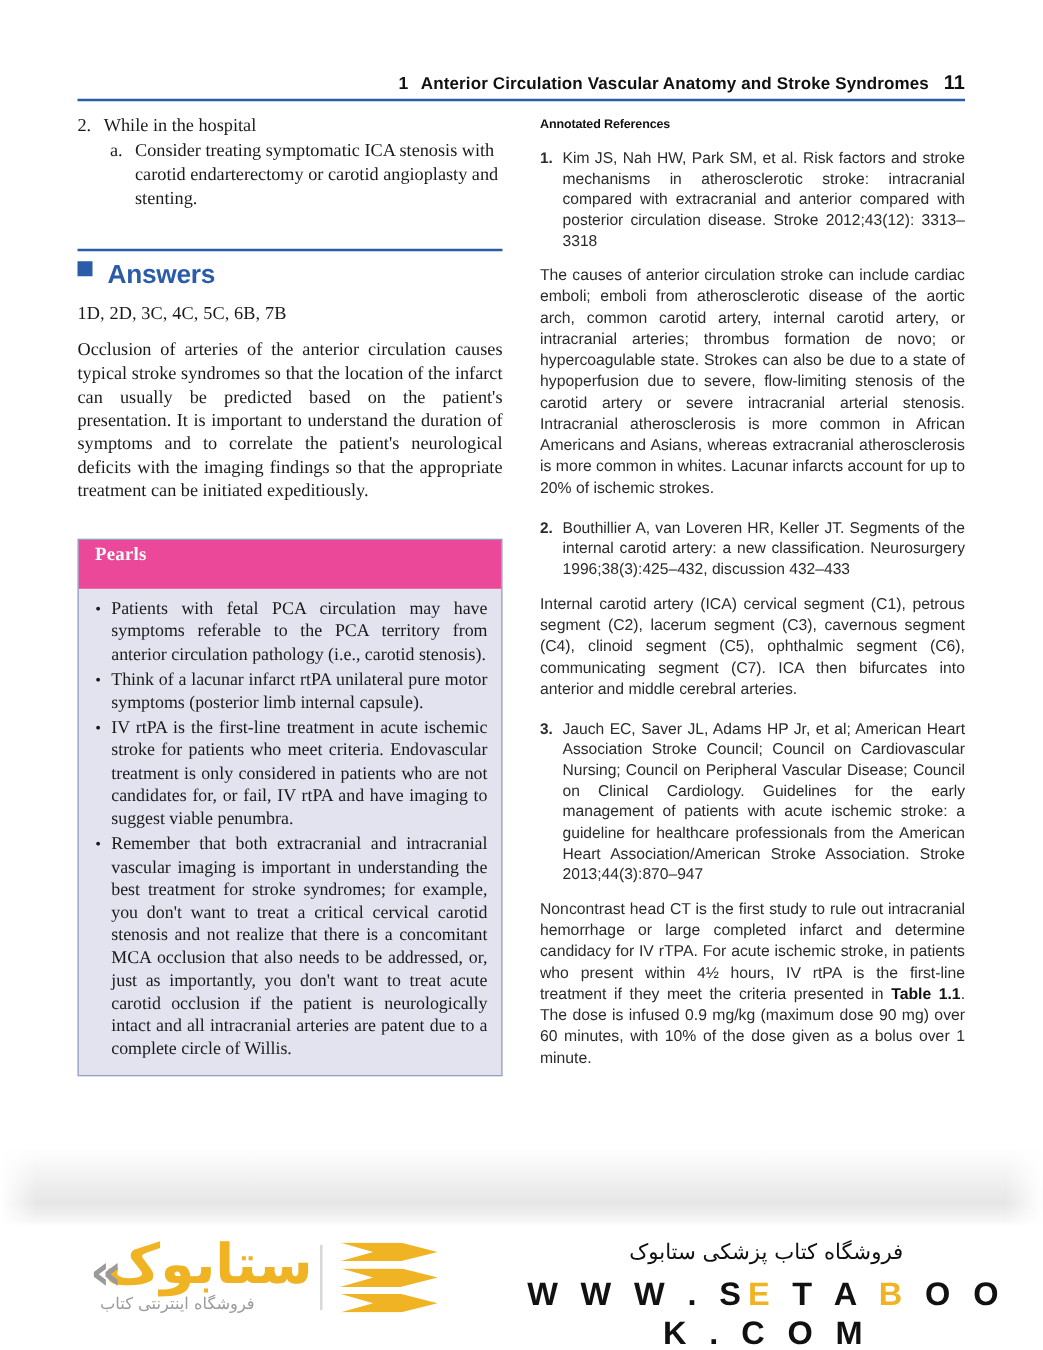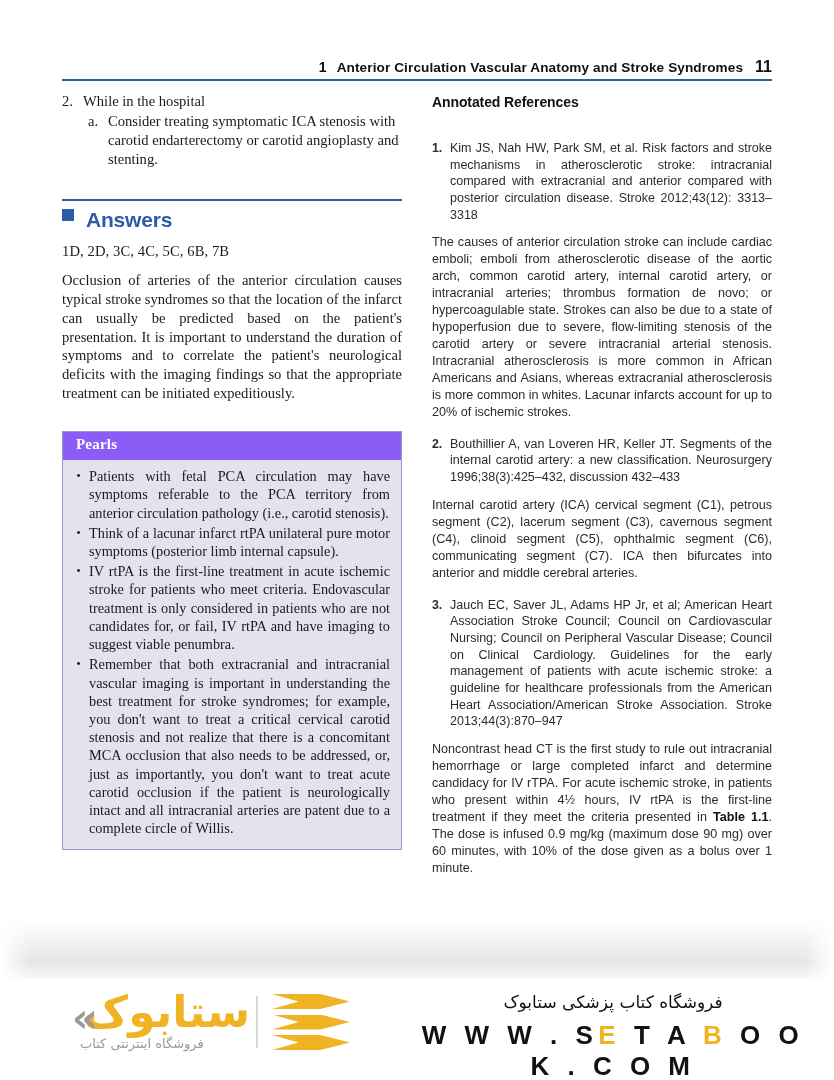--- a/index.html
+++ b/index.html
@@ -138,26 +138,26 @@
     text-align: justify;
   }
 
   
   .pearls-box {
     margin-top: 28px;
     border: 1px solid #8f9fc4;
     background: #e3e3f0;
   }
   .pearls-head {
-    background: #8b5cf6;
+    background: #ec4899;
     color: #ffffff;
     font-family: "Liberation Serif", serif;
     font-weight: bold;
     font-size: 15px;
-    padding: 4px 0 7px 13px;
+    padding: 4px 0 18px 13px;
     letter-spacing: 0.2px;
   }
   .pearls-body {
     padding: 7px 11px 10px 5px;
   }
   .pearl {
     display: flex;
     font-size: 14.3px;
     line-height: 1.275;
     text-align: justify;
@@ -172,23 +172,23 @@
   }
   .pearl-text { flex: 1; }
 
   
   .col-right {
     font-family: "Liberation Sans", sans-serif;
   }
   .ref-head {
     font-family: "Liberation Sans", sans-serif;
     font-weight: bold;
-    font-size: 14px;
-    color: #111;
-    margin: 2px 0 30px 0;
+    font-size: 10px;
+    color: #111;
+    margin: 2px 0 13px 0;
     letter-spacing: -0.1px;
   }
   .ref-item {
     display: flex;
     font-size: 12.5px;
     line-height: 1.335;
     text-align: justify;
     color: #2b2b2b;
     margin-bottom: 11px;
   }

